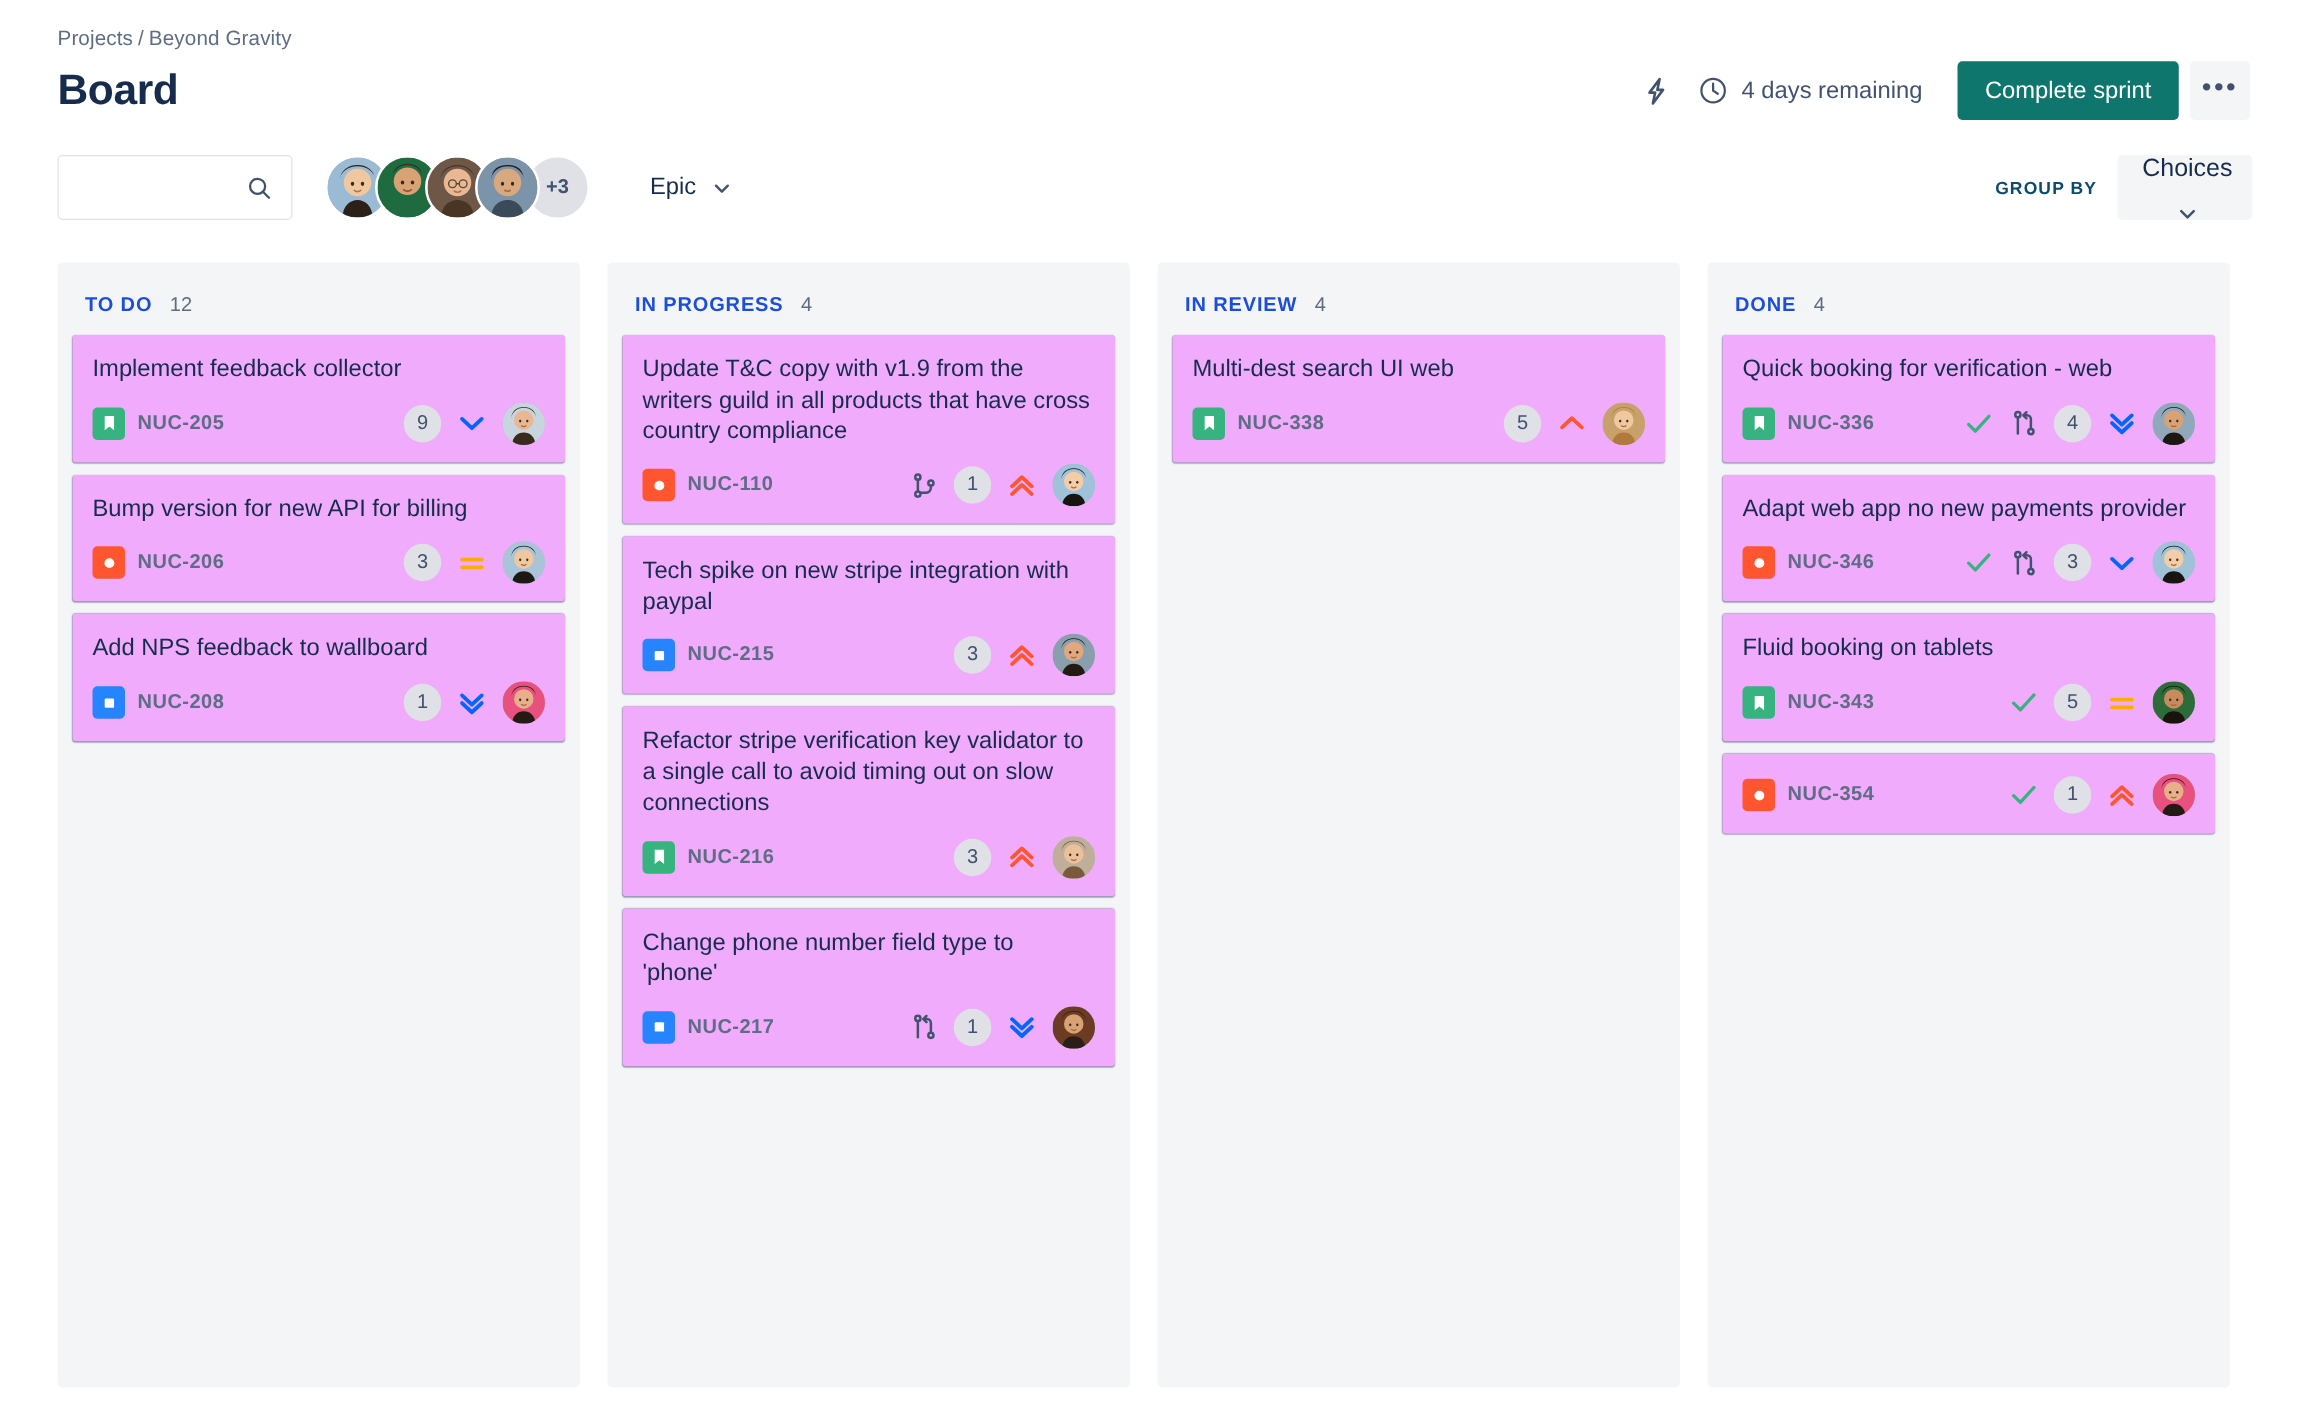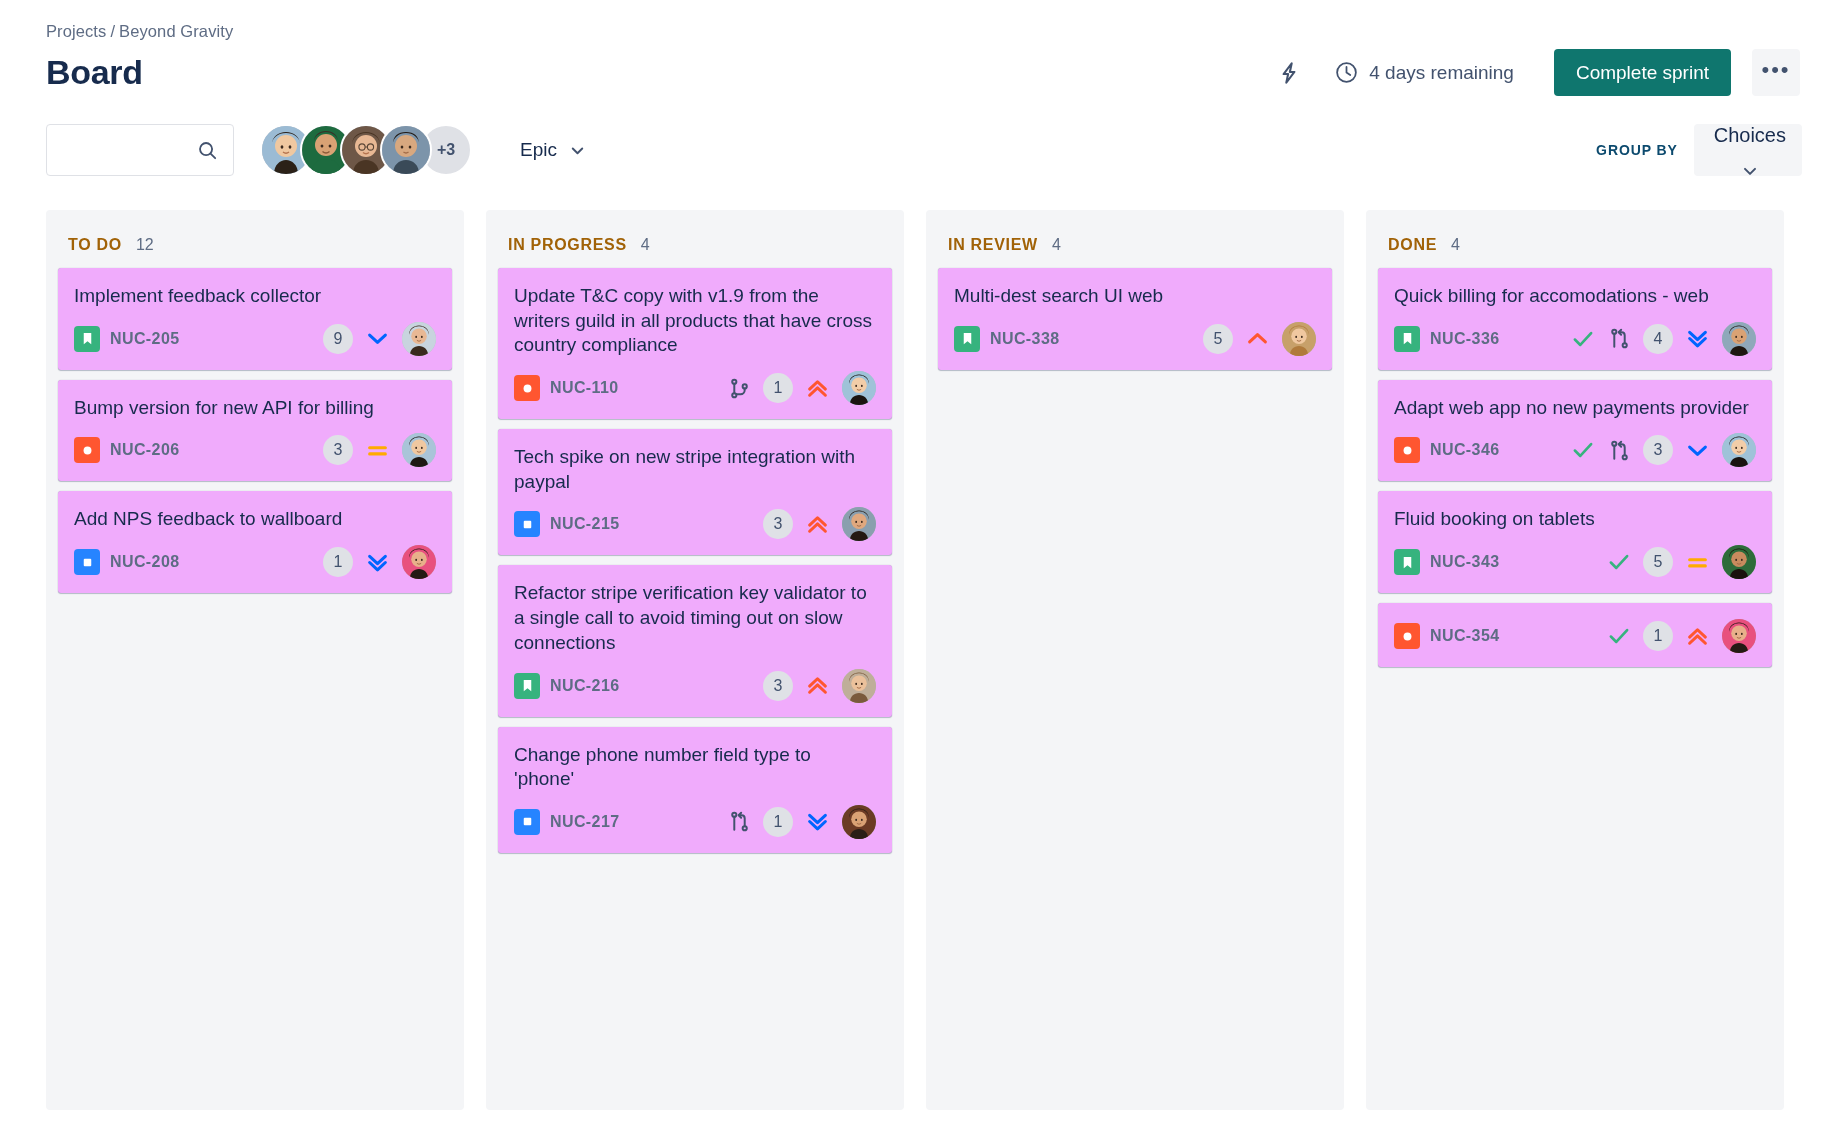--- a/index.html
+++ b/index.html
@@ -12,21 +12,21 @@
   }
   .page { position: relative; width: 1848px; height: 944px; padding: 0 46px; }
 
   
   .breadcrumb { padding-top: 22px; font-size: 16.5px; color: #5E6C84; letter-spacing: .1px; }
   .breadcrumb .crumb { color: #5E6C84; }
   .breadcrumb .sep { color: #5E6C84; margin: 0 4px; }
 
   .title-row { display: flex; align-items: center; margin-top: 8px; }
   .page-title { font-size: 34px; font-weight: 700; color: #172B4D; letter-spacing: -.3px; }
-  .title-right { margin-left: auto; display: flex; align-items: center; gap: 12px; padding-right: 2px; }
+  .title-right { margin-left: auto; display: flex; align-items: center; gap: 0; padding-right: 2px; }
 
   .insight-btn {
     width: 42px; height: 42px; display: flex; align-items: center; justify-content: center;
     border-radius: 4px; background: transparent; border: none; cursor: pointer;
   }
   .sprint-time { display: flex; align-items: center; gap: 10px; margin-left: 12px; margin-right: 28px; }
   .sprint-time .txt { font-size: 19px; color: #42526E; }
   .btn-primary {
     background: #0f766e; color: #fff; border: none; border-radius: 4px;
     font-size: 19px; font-weight: 500; padding: 0 22px; height: 47px; cursor: pointer;
@@ -72,21 +72,21 @@
     font-size: 20px; color: #172B4D; cursor: pointer; flex-direction: column;
   }
 
   
   .board { display: flex; gap: 22px; margin-top: 32px; align-items: flex-start; }
   .column {
     width: 418px; background: #F4F5F7; border-radius: 4px; padding: 10px 12px 14px 12px;
     min-height: 900px;
   }
   .col-head { display: flex; align-items: center; gap: 14px; padding: 16px 8px 14px 10px; }
-  .col-name { font-size: 16px; font-weight: 700; letter-spacing: .7px; color: #a16207; text-transform: uppercase; }
+  .col-name { font-size: 16px; font-weight: 700; letter-spacing: .7px; color: #1d4ed8; text-transform: uppercase; }
   .col-count { font-size: 16px; color: #5E6C84; }
 
   .card {
     background: #f0abfc; border-radius: 3px; padding: 16px 16px 14px 16px;
     box-shadow: 0 1px 1px rgba(9,30,66,.25), 0 0 1px rgba(9,30,66,.31);
     margin-bottom: 10px; cursor: pointer;
   }
   .card-title { font-size: 19px; line-height: 1.3; color: #172B4D; margin-bottom: 13px; }
   .card-meta { display: flex; align-items: center; }
   .meta-left { display: flex; align-items: center; gap: 10px; }
@@ -518,21 +518,21 @@
             </div>
           </div>
         </div>
       </div>
       <div class="column">
         <div class="col-head">
           <span class="col-name">DONE</span>
           <span class="col-count">4</span>
         </div>
         <div class="card">
-          <div class="card-title">Quick billing for accomodations - web</div>
+          <div class="card-title">Quick booking for verification - web</div>
           <div class="card-meta">
             <div class="meta-left">
               <span class="itype story">
                 <svg width="15" height="15" viewBox="0 0 16 16">
                   <path d="M4 2h8v12l-4-3.2L4 14z" fill="#fff"></path>
                 </svg>
               </span>
               <span class="issue-key">NUC-336</span>
             </div>
             <div class="meta-right">

